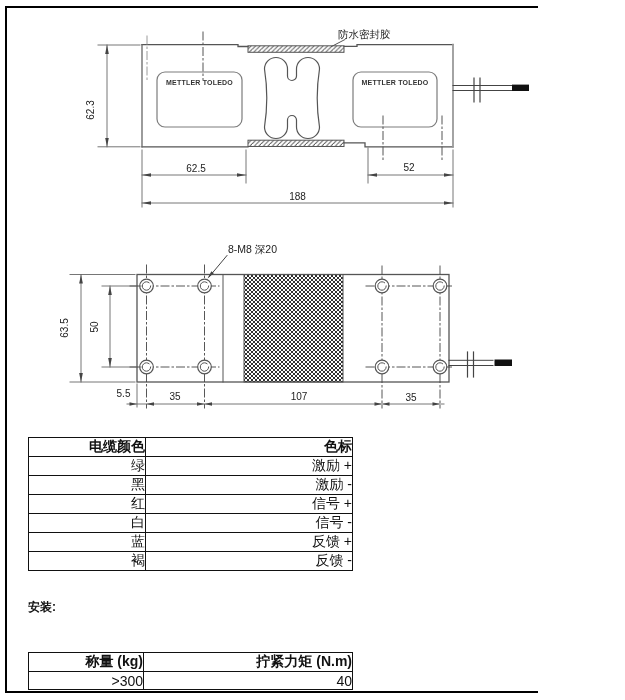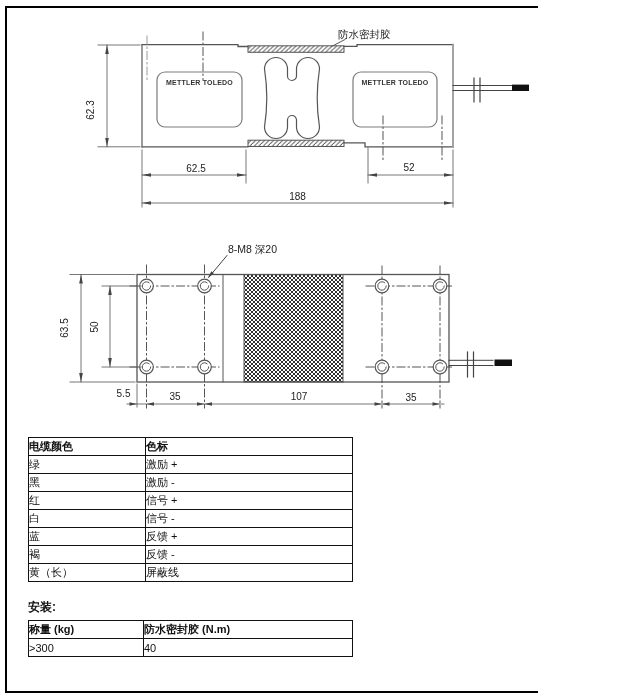--- a/index.html
+++ b/index.html
@@ -6,26 +6,26 @@
   #page{position:relative;width:538px;height:700px;background:#fff;overflow:hidden;
         font-family:"Liberation Sans",sans-serif;color:#111;}
   #page-border{position:absolute;left:5px;top:6px;width:613px;height:687px;
         border:2px solid #000;box-sizing:border-box;}
   svg{position:absolute;left:0;top:0;}
   svg text{font-family:"Liberation Sans",sans-serif;fill:#222;}
   .dimtxt{font-size:10px;}
   .lbltxt{font-size:10.5px;}
   .brandtxt{font-size:7px;letter-spacing:.2px;fill:#333;font-weight:600;}
   .tbl{position:absolute;border-collapse:collapse;table-layout:fixed;background:#fff;}
-  .tbl th,.tbl td{border:1.6px solid #111;text-align:left;vertical-align:middle;
-        font-size:11px;padding:0;height:17px;color:#111;overflow:hidden;white-space:nowrap;margin-left:46px;}
+  .tbl th,.tbl td{border:1.6px solid #111;text-align:right;vertical-align:middle;
+        font-size:14px;padding:0;height:17px;color:#111;overflow:hidden;white-space:nowrap;margin-left:46px;}
   .tbl th{font-weight:700;}
   #cable-table{left:28px;top:437px;width:324px;}
   #install-heading{position:absolute;left:28px;top:599px;font-size:12px;font-weight:700;text-align:right;}
-  #install-table{left:28px;top:620px;width:324px;border-radius:21px;}
+  #install-table{left:28px;top:652px;width:324px;border-radius:21px;}
 </style>
 </head>
 <body>
 
 <div id="page">
   <div id="page-border"></div>
 
   <svg width="625" height="430" viewBox="0 0 625 430">
     <defs>
       <marker id="arw" markerWidth="10" markerHeight="6" refX="9" refY="2.75" orient="auto-start-reverse" markerUnits="userSpaceOnUse">
@@ -234,38 +234,34 @@
         <td>信号 -</td>
       </tr>
       <tr>
         <td>蓝</td>
         <td>反馈 +</td>
       </tr>
       <tr>
         <td>褐</td>
         <td>反馈 -</td>
       </tr>
-      <tr>
-        <td>黄（长）</td>
-        <td>屏蔽线</td>
-      </tr>
     </tbody>
   </table>
 
   <div id="install-heading">安装:</div>
 
   <table id="install-table" class="tbl">
     <colgroup>
         <col style="width:115px">
         <col style="width:209px">
       </colgroup>
     <thead>
       <tr>
         <th>称量 (kg)</th>
-        <th>防水密封胶 (N.m)</th>
+        <th>拧紧力矩 (N.m)</th>
       </tr>
     </thead>
     <tbody>
       <tr>
         <td>&gt;300</td>
         <td>40</td>
       </tr>
     </tbody>
   </table>
 </div>

